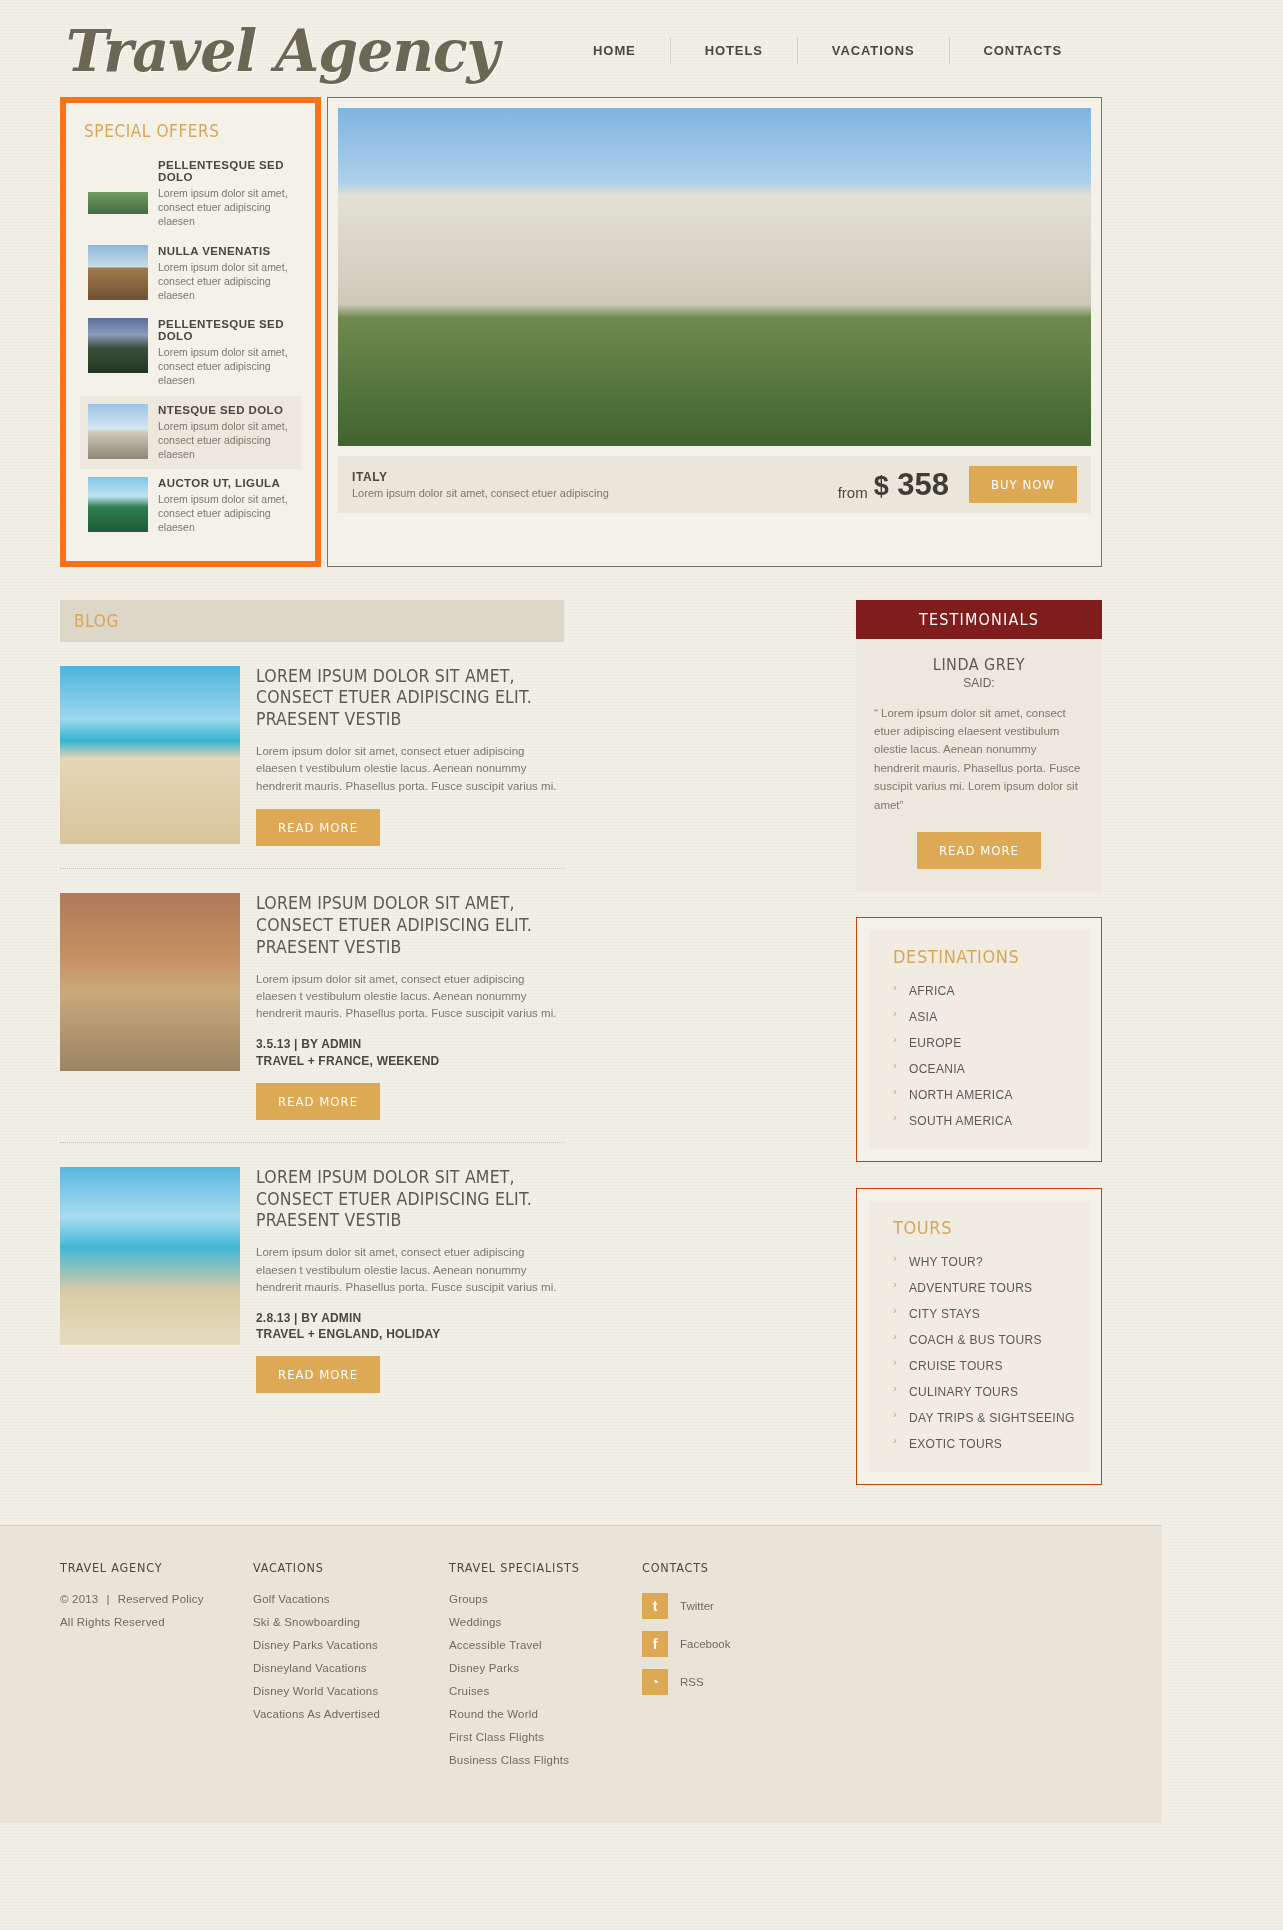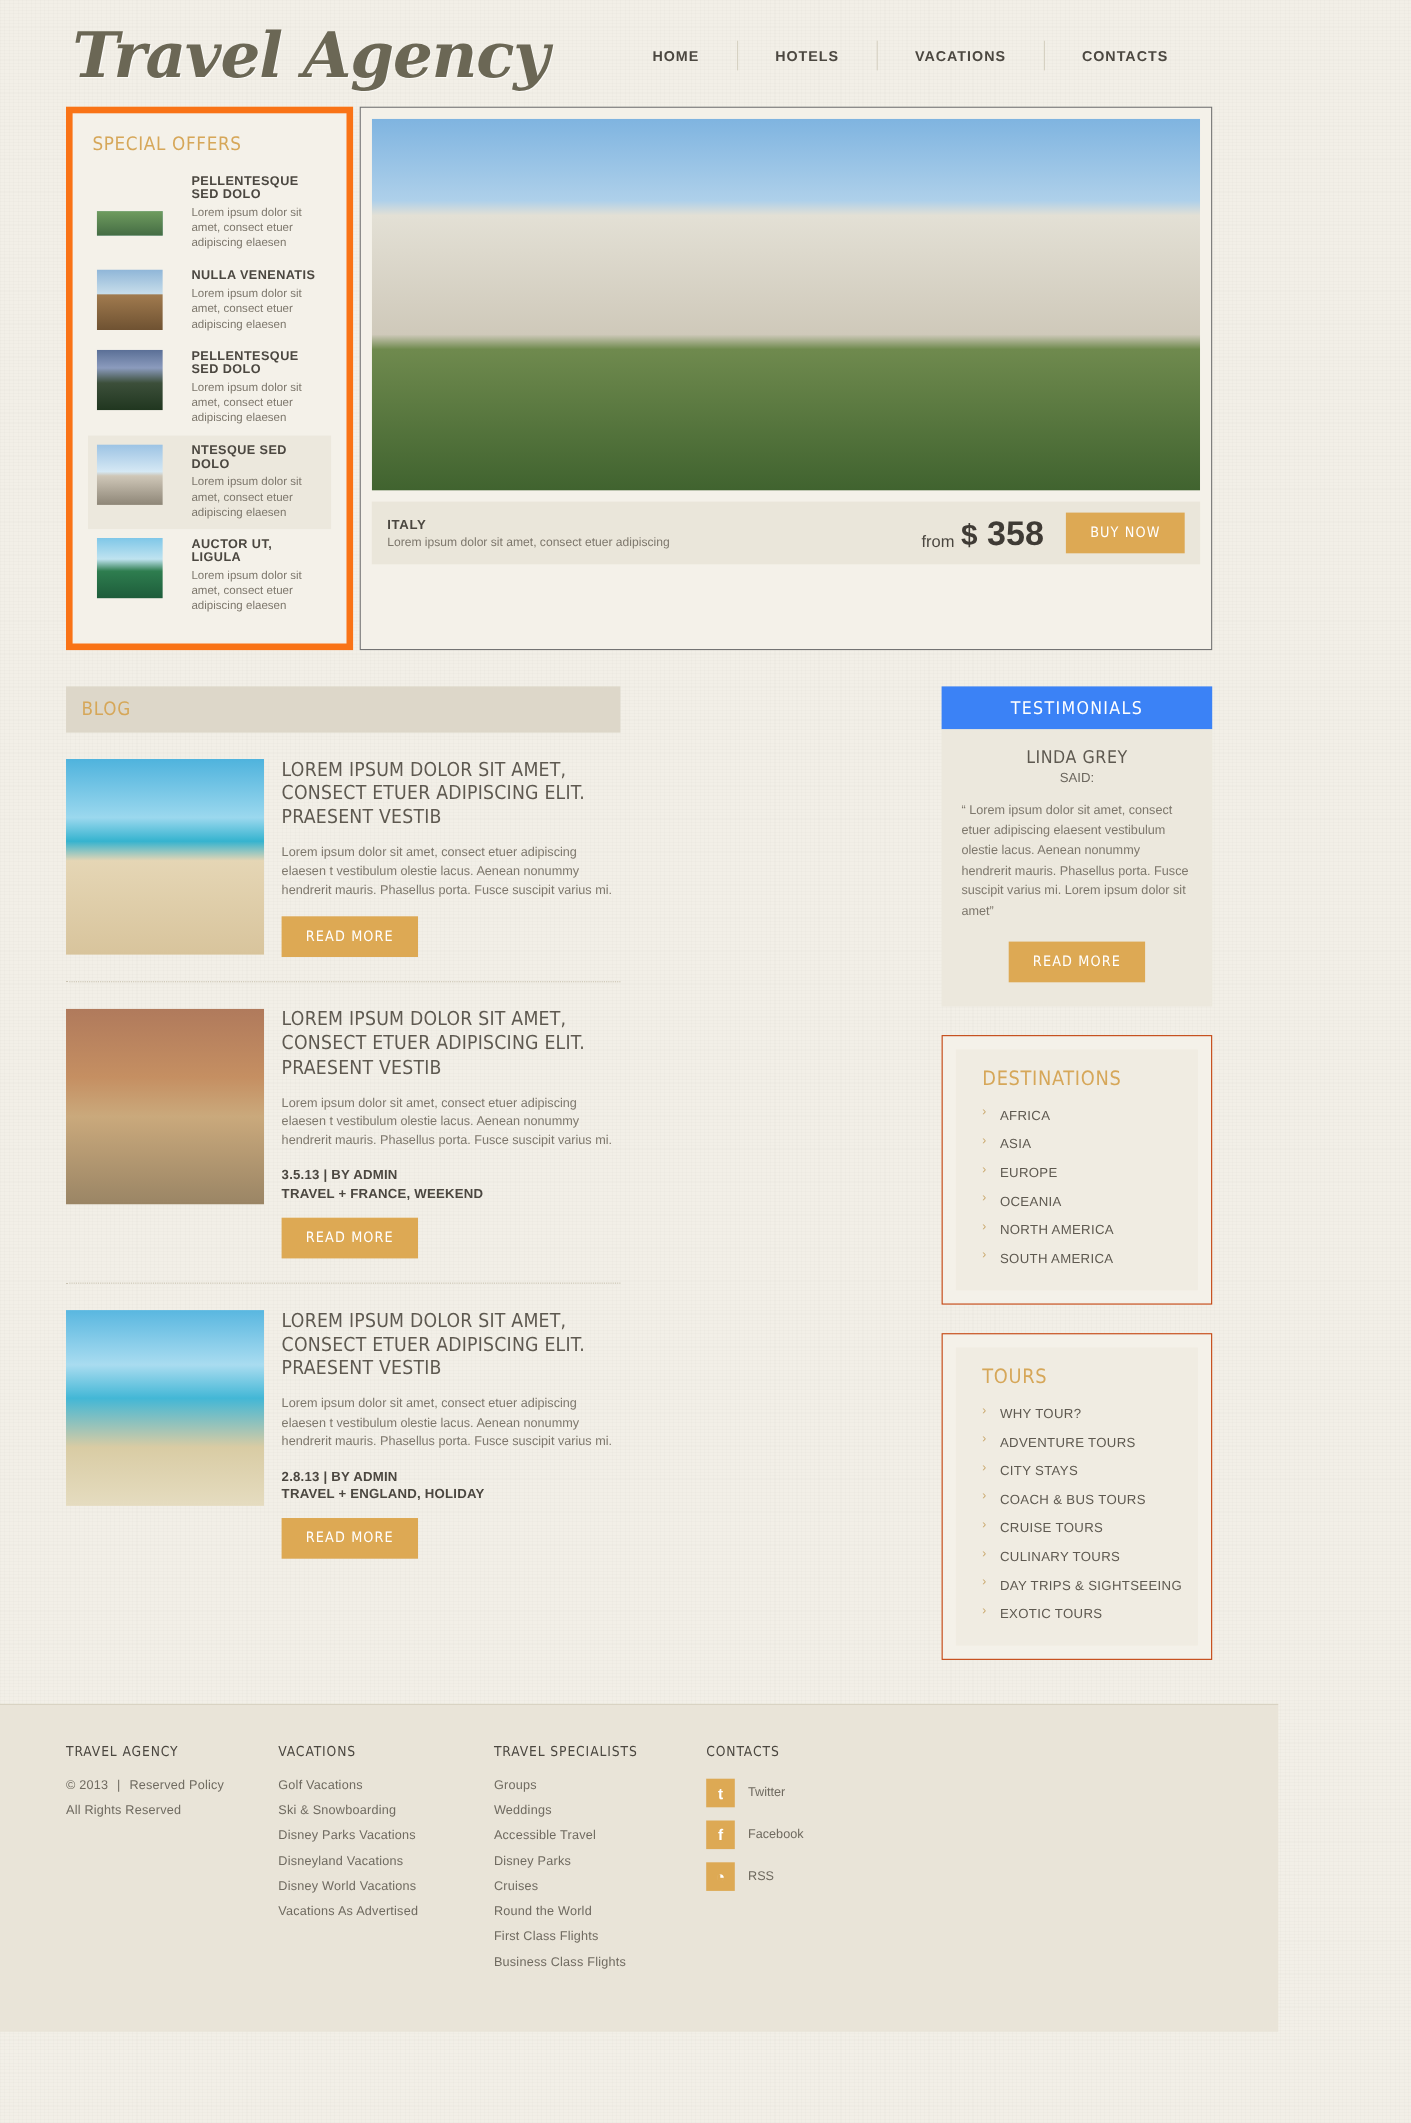--- a/index.html
+++ b/index.html
@@ -57,21 +57,21 @@
     margin-right: 6px;
   }
   .offers h3 {
     font-family:"DejaVu Sans Condensed","Liberation Sans",sans-serif;
     font-size: 17px; font-weight: normal;
     letter-spacing: .6px;
     color: #d6a759;
     padding: 2px 0 10px 4px;
   }
   .offer {
-    display:flex; gap: 26px;
+    display:flex; gap: 10px;
     padding: 8px 6px 8px 8px;
     align-items: flex-start;
   }
   .offer.sel { background: #ece8dd; }
   .offer .thumb { width:60px; height:55px; flex:0 0 60px; border:0; overflow:hidden; }
   .offer h4 {
     font-size: 11.5px; font-weight:bold; letter-spacing:.4px;
     color:#4b4740; margin-bottom: 3px; text-transform:uppercase;
   }
   .offer p { font-size: 10.5px; line-height: 1.35; color:#7d776c; }
@@ -130,21 +130,21 @@
     font-family:"DejaVu Sans Condensed","Liberation Sans",sans-serif;
     font-size: 17.5px; font-weight: normal; color:#5e5950;
     line-height: 1.25; letter-spacing:.2px;
   }
   .post .excerpt { font-size: 11.5px; line-height:1.5; color:#7d776c; margin-top: 12px; }
   .post .meta { font-size: 12px; font-weight:bold; color:#4b4740; margin-top: 14px; line-height:1.35; letter-spacing:.2px;}
   .post .btn { margin-top: 14px; }
 
   
   .tst-head {
-    background:#3b82f6; color:#fff;
+    background:#7f1d1d; color:#fff;
     text-align:center;
     font-family:"DejaVu Sans Condensed","Liberation Sans",sans-serif;
     font-size: 16px; letter-spacing:1.2px;
     padding: 10px 0;
   }
   .tst-body { background:#ece8dd; padding: 16px 18px 22px 18px; text-align:center; }
   .tst-name {
     font-family:"DejaVu Sans Condensed","Liberation Sans",sans-serif;
     font-size:16px; color:#5e5950; letter-spacing:.5px;
   }

